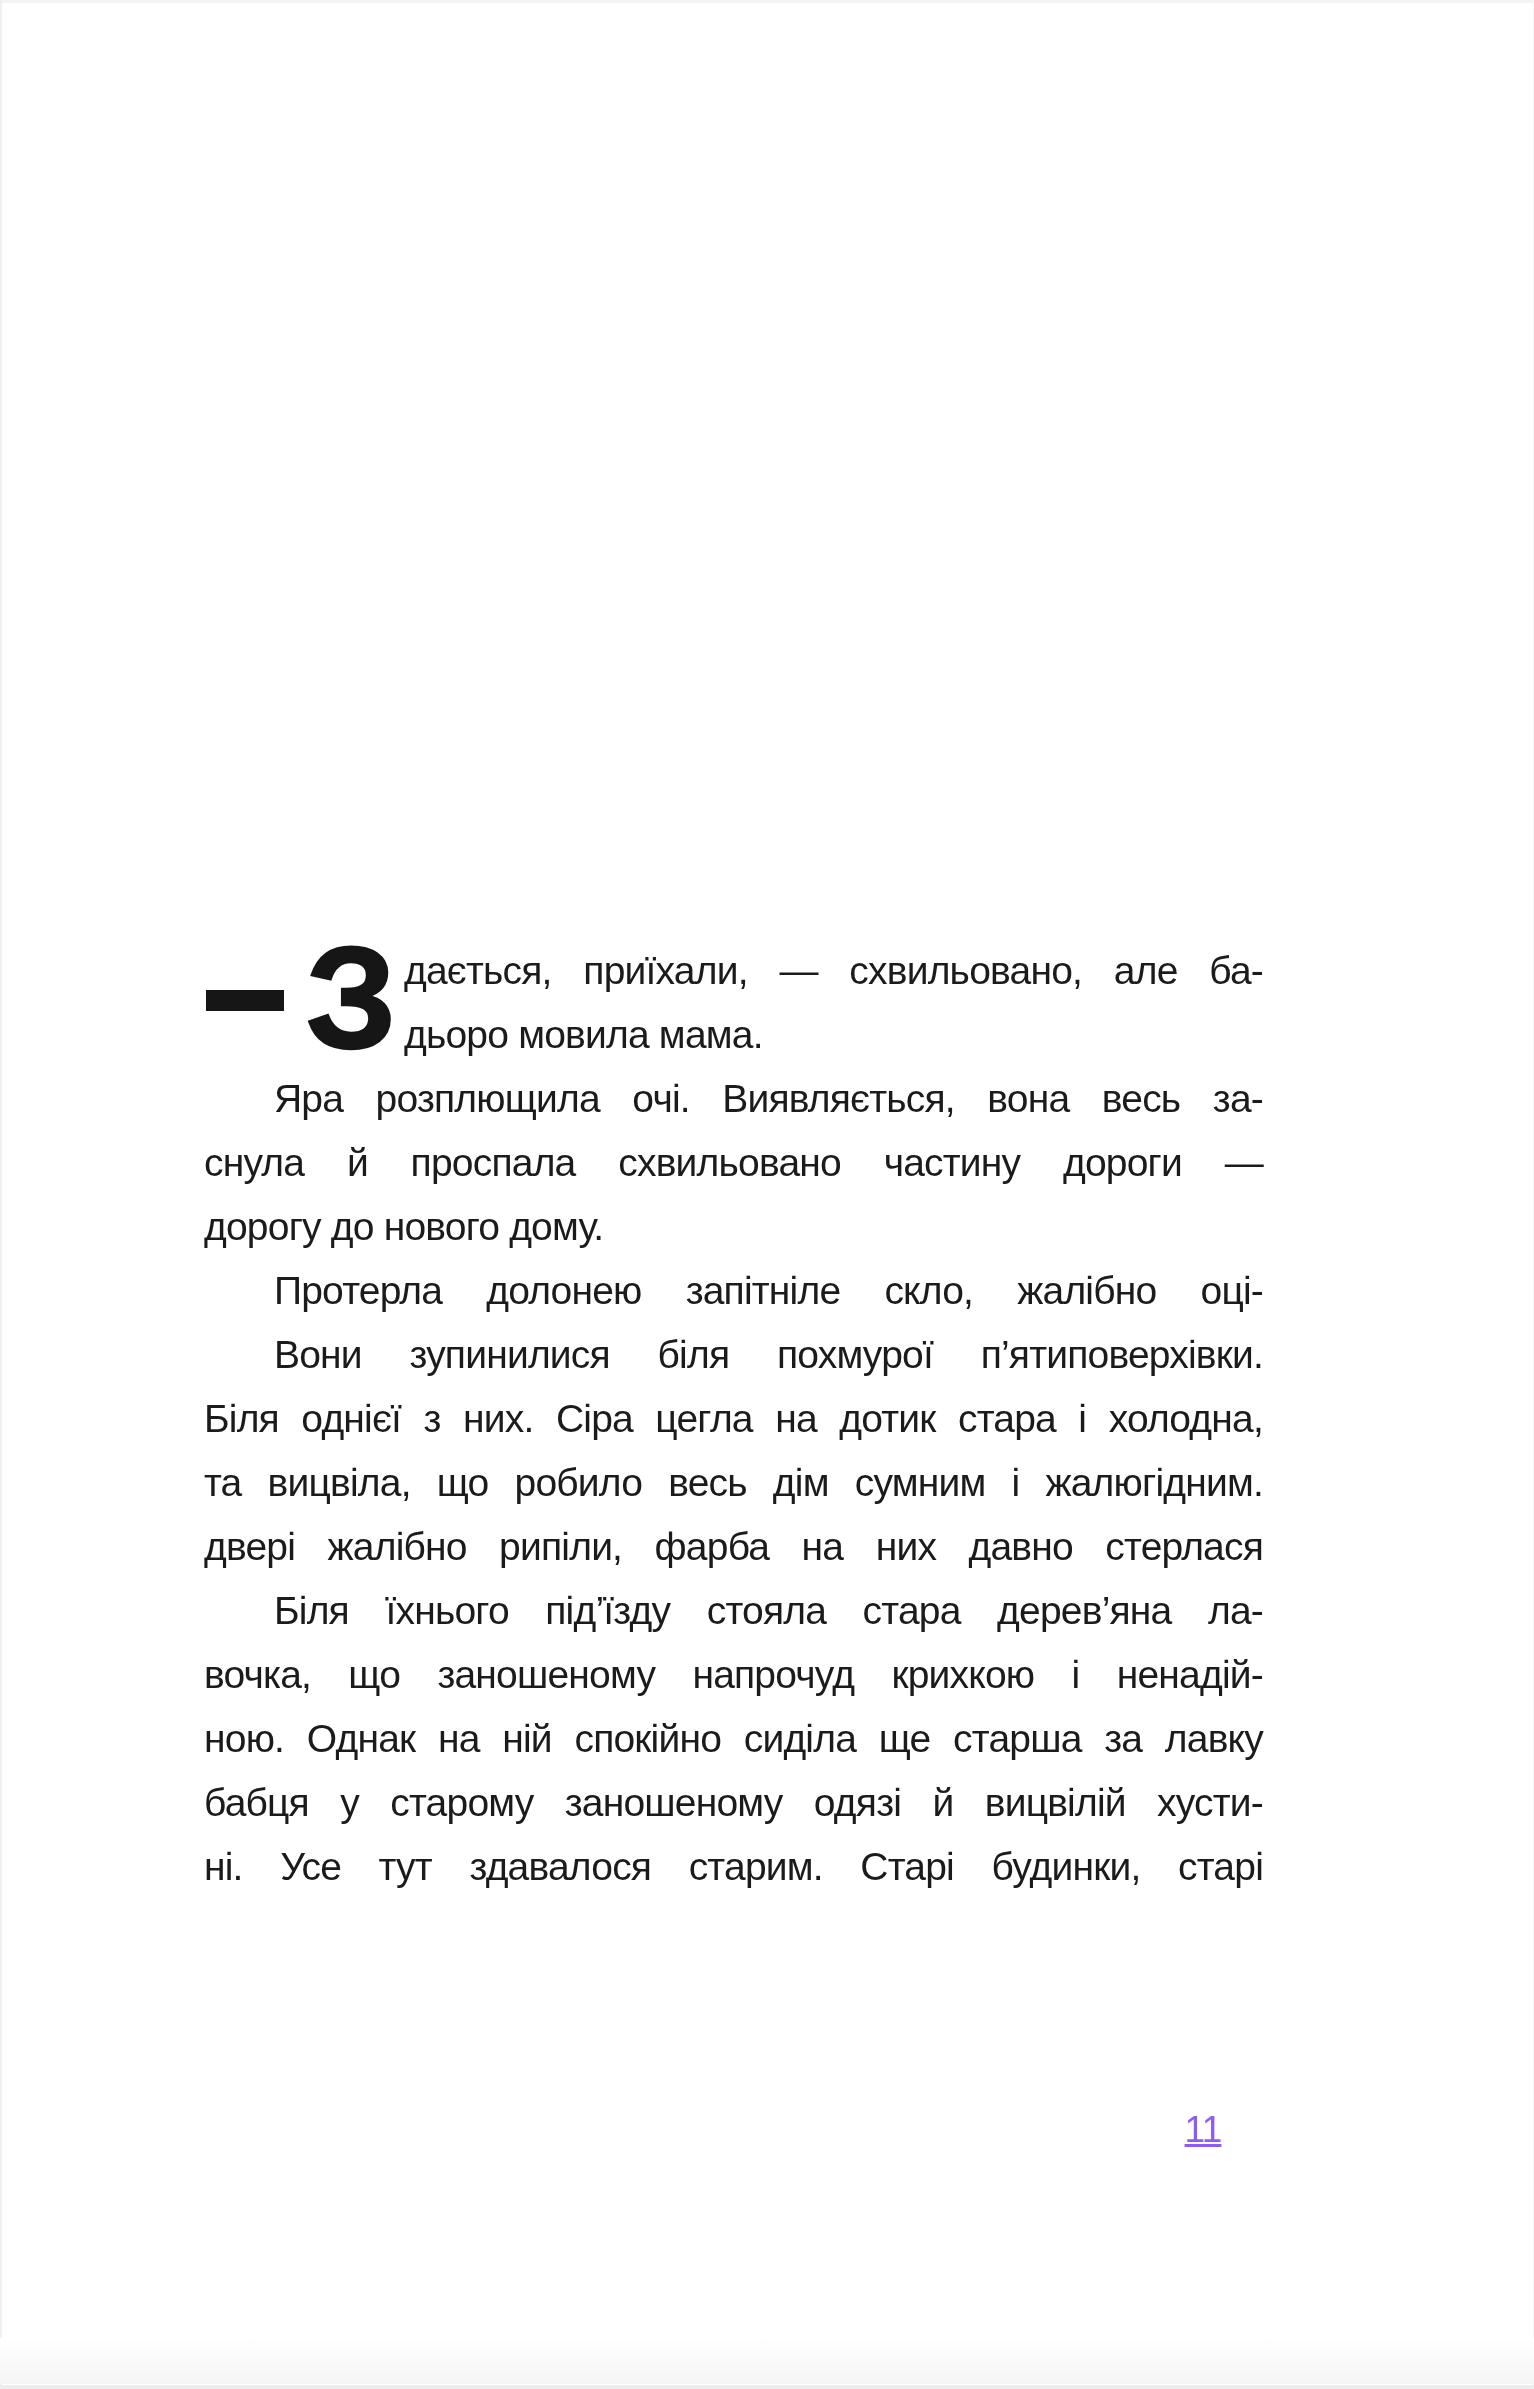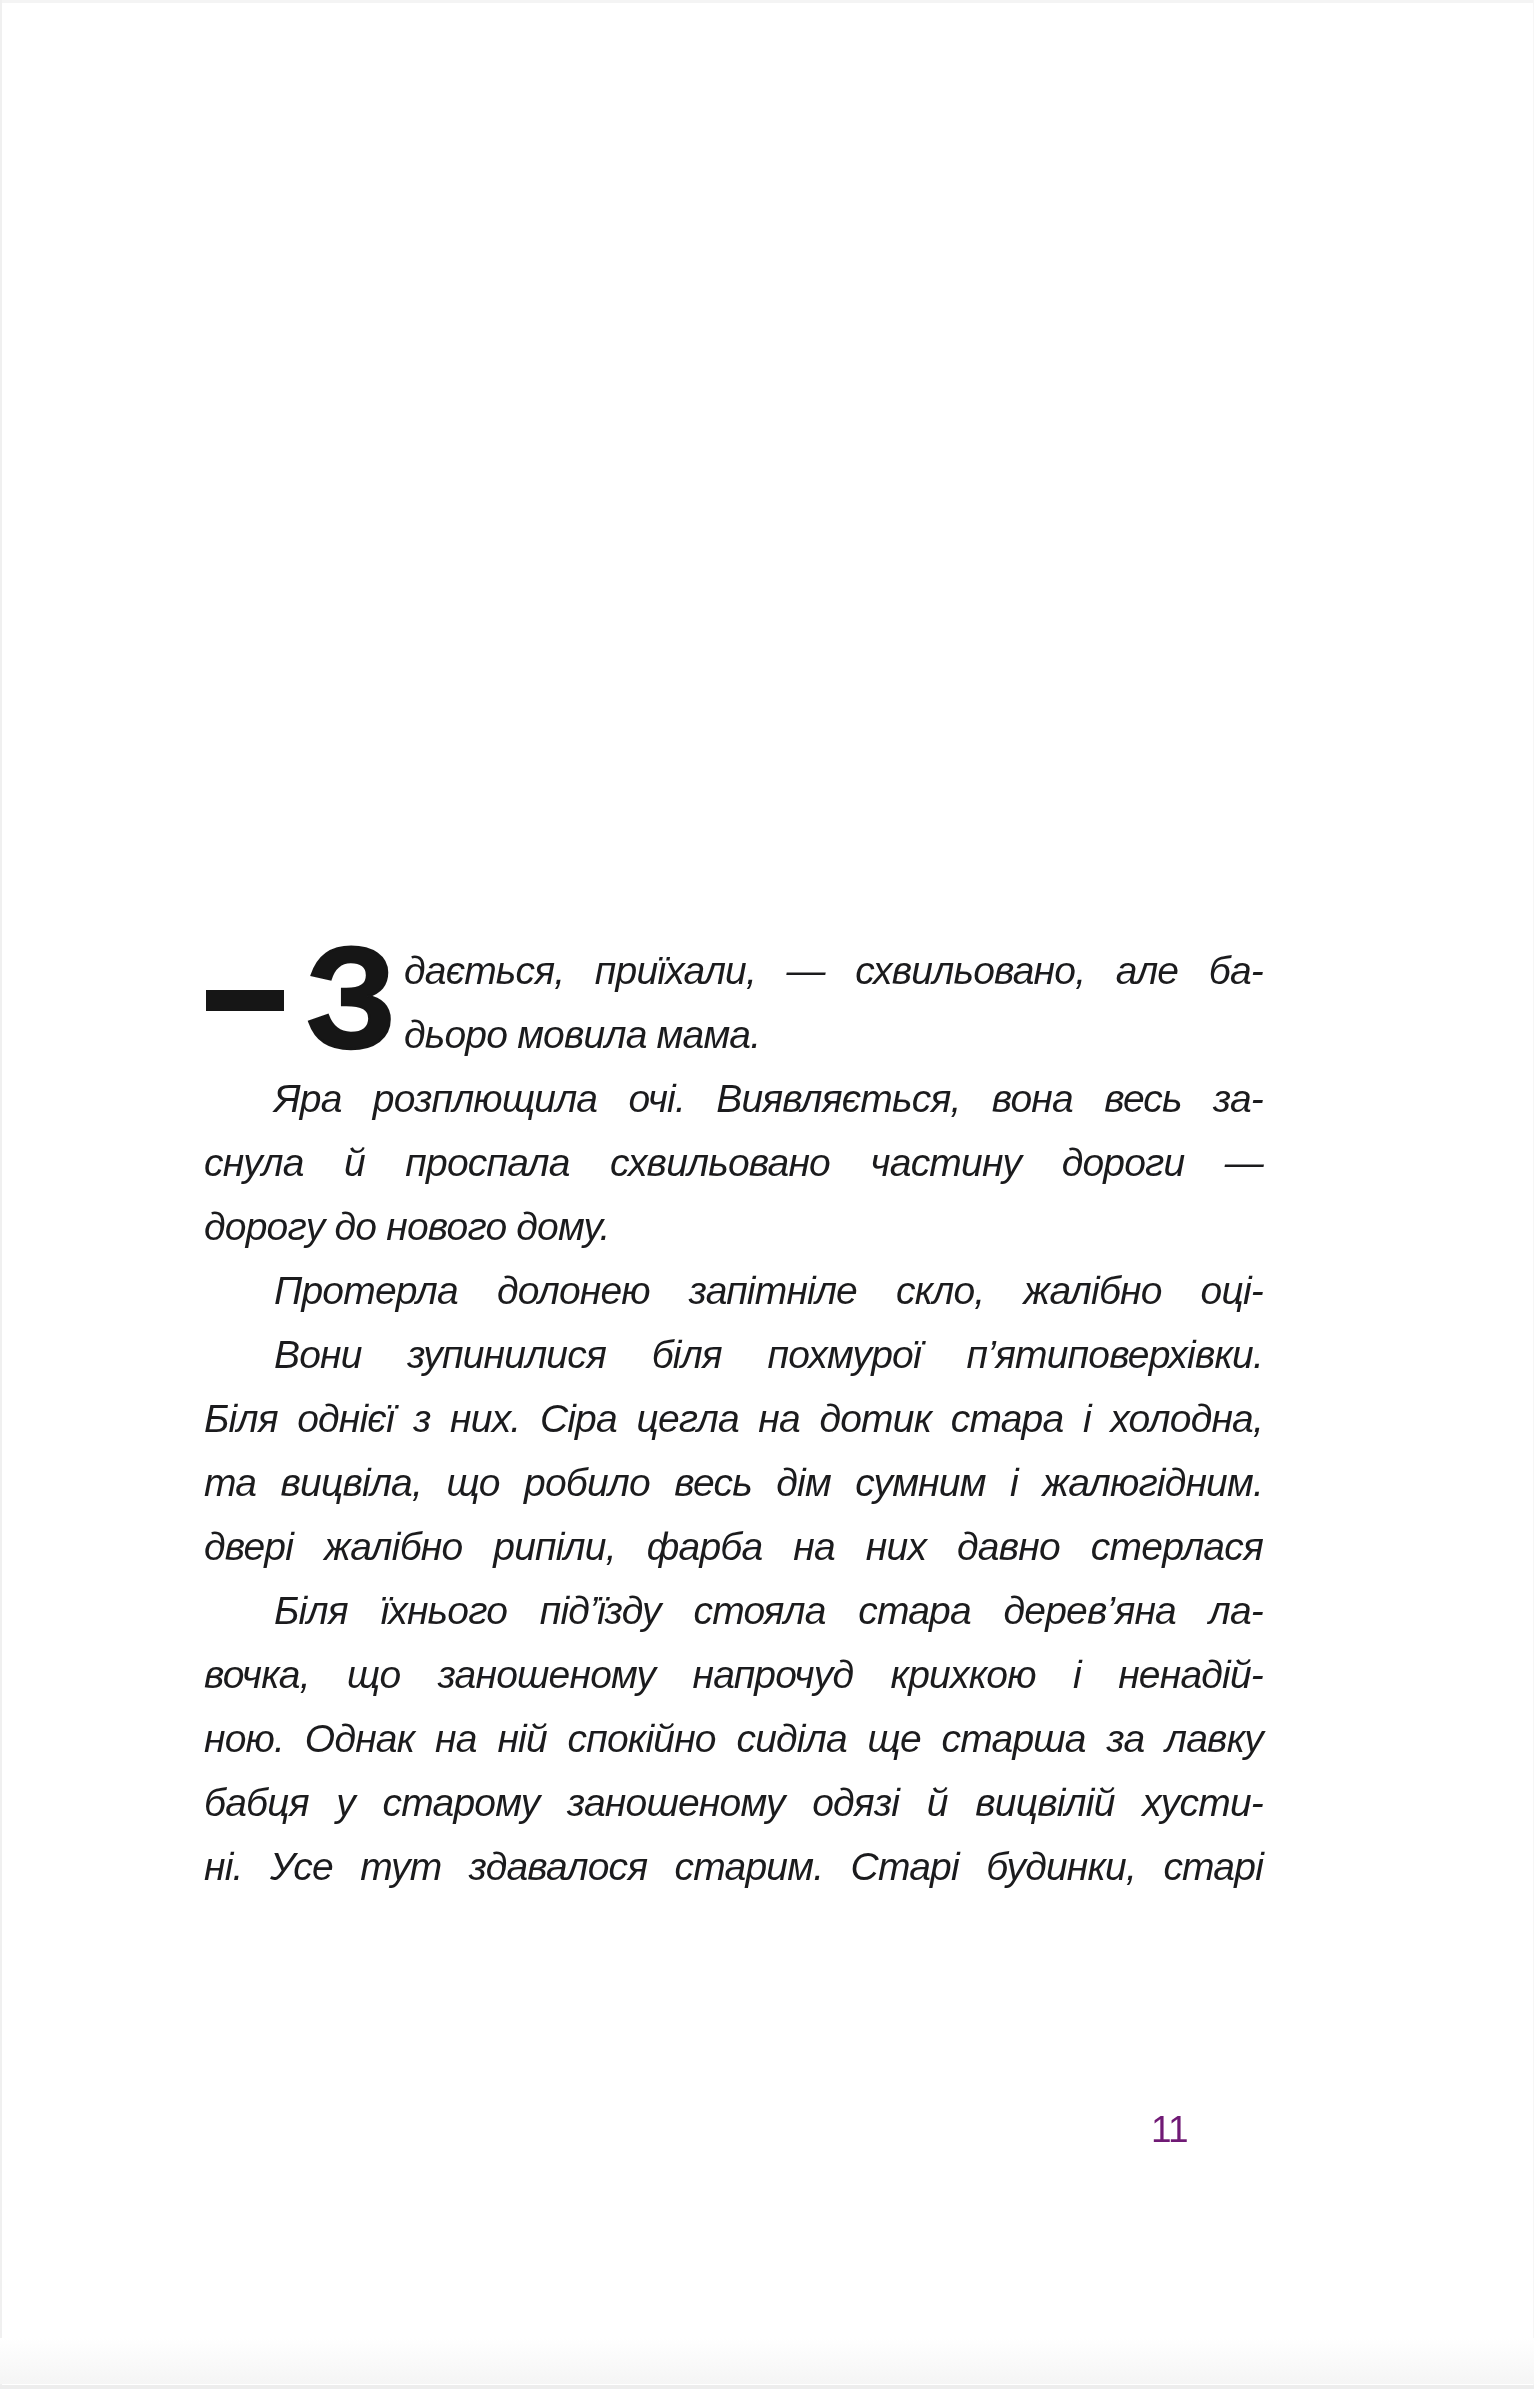--- a/index.html
+++ b/index.html
@@ -28,21 +28,21 @@
   .textblock {
     position: absolute;
     left: 204px;
     top: 939px;
     width: 1059px;
     font-size: 39px;
     line-height: 64px;
     letter-spacing: -0.8px;
     color: #1b1b1d;
   }
-  .line { height: 64px; text-align: left; font-style: italic; }
+  .line { height: 64px; text-align: left; }
   .l-first  { padding-left: 200px; }
   .l-indent { padding-left: 70px;  }
   .l-just   { text-align: justify; text-align-last: justify; }
 
   
   .dropcap-dash {
     position: absolute;
     left: 206px;
     top: 990px;
     width: 78px;
@@ -62,22 +62,23 @@
   }
 
   .page-number {
     position: absolute;
     left: 1151px;
     top: 2111px;
     width: 104px;
     font-size: 37px;
     line-height: 37px;
     letter-spacing: -0.8px;
-    text-align: left;
-    color: #701a75;
+    text-align: center;
+    color: #8b5cf6;
+    text-decoration: underline;
   }
 </style>
 </head>
 <body>
 
 <div class="page">
   <div class="edge-top"></div>
   <div class="edge-left"></div>
   <div class="edge-right"></div>
 

